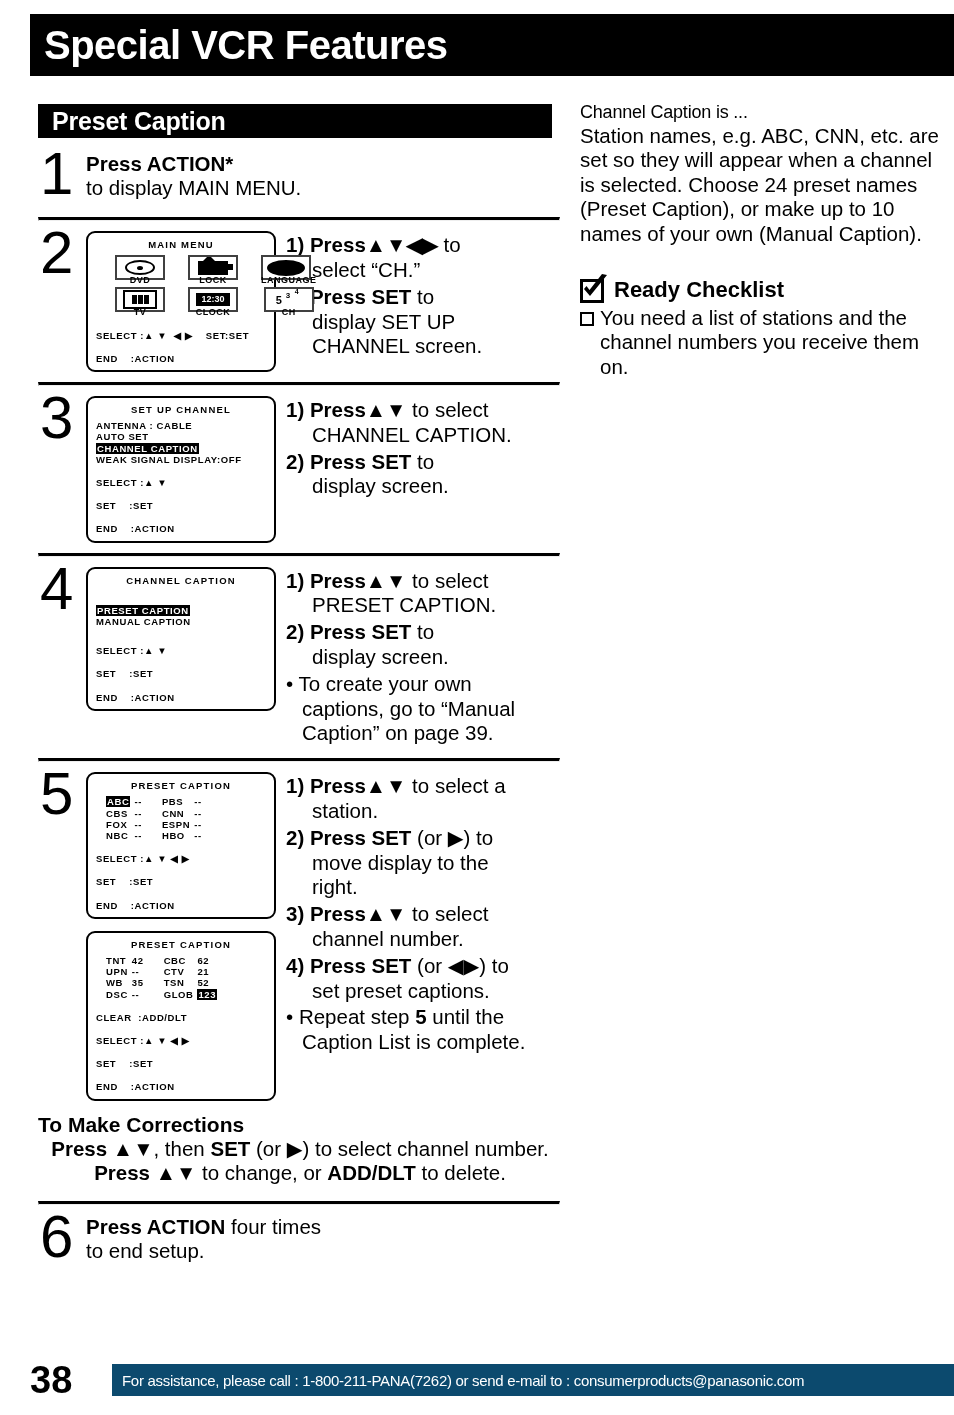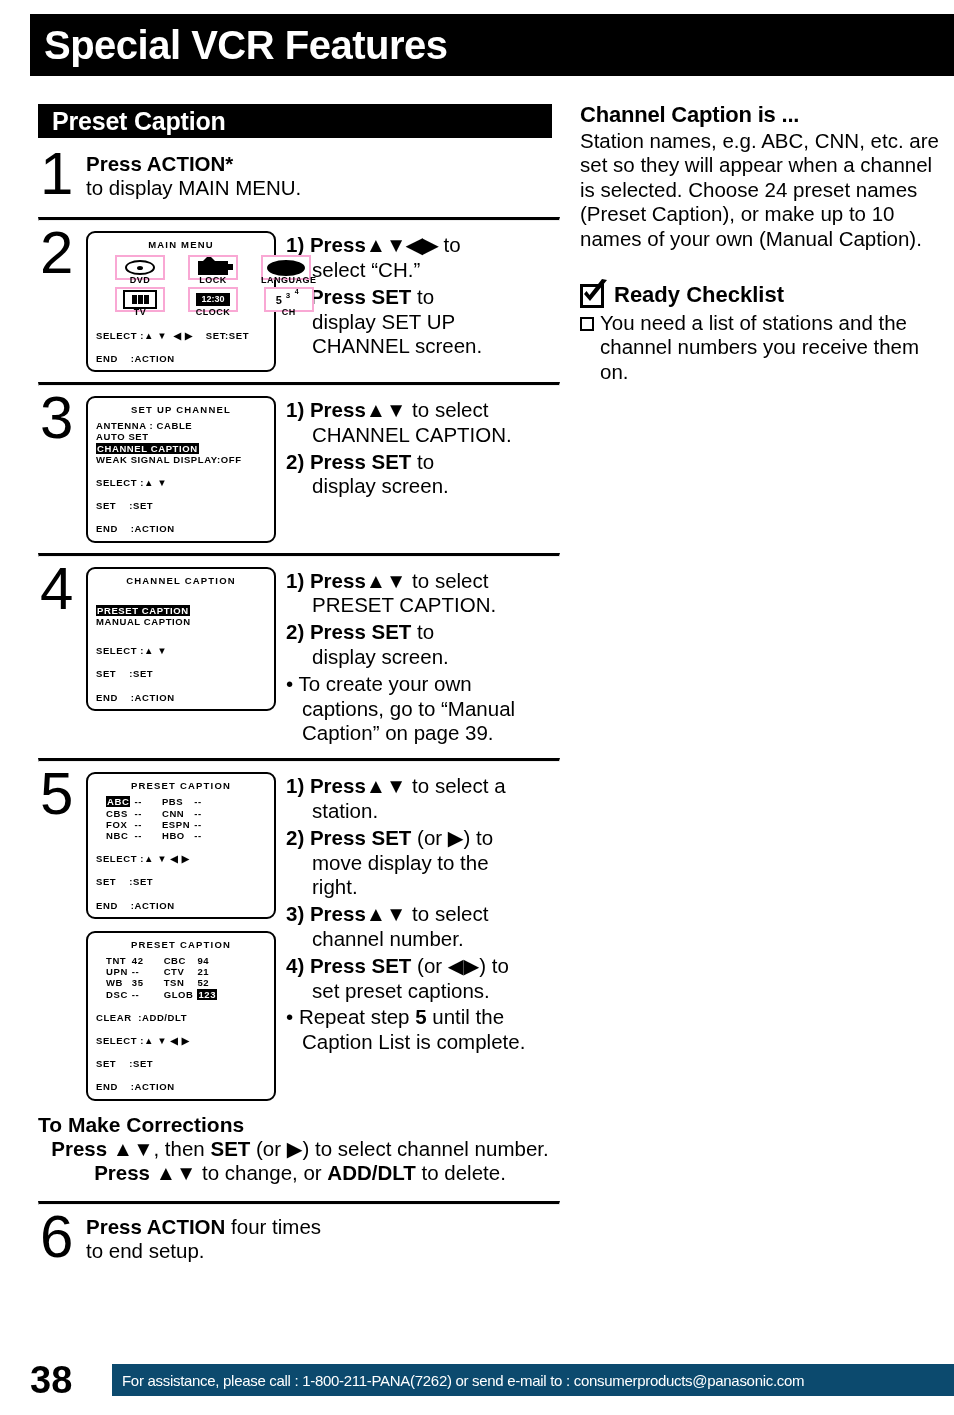--- a/index.html
+++ b/index.html
@@ -149,21 +149,21 @@
   .mm-grid {
     display: grid;
     grid-template-columns: repeat(3, 1fr);
     gap: 1px 4px;
     justify-items: center;
     margin: 2px 0 2px 0;
   }
   .mm-cell { text-align: center; position: relative; margin-left: 19px; }
   .mm-box {
     width: 46px; height: 21px;
-    border: 2px solid #f9a8d4;
+    border: 2px solid #404040;
     display: flex; align-items: center; justify-content: center;
     background: #fff;
     overflow: hidden;
   }
   .mm-label {
     font-size: 9px;
     letter-spacing: 0.5px;
     margin-top: -5px;
     position: relative;
     z-index: 2;
@@ -246,22 +246,22 @@
     font-size: 9.5px;
     font-weight: bold;
     letter-spacing: 0.6px;
     white-space: pre;
   }
   .pc-table td.val { padding-right: 12px; }
   .pc-table td.name2 { padding-left: 8px; }
 
   
   .rc-head {
-    font-size: 22px;
-    font-weight: bold;
+    font-size: 18px;
+    font-weight: normal;
     margin: 0 0 1px 0;
     letter-spacing: -0.2px;
   }
   .rc-para {
     font-size: 20.5px;
     line-height: 1.19;
     margin: 0;
   }
   .checklist-head {
     display: flex;
@@ -562,21 +562,21 @@
           <div style="height:12px"></div>
 
           <div class="osd">
             <div class="osd-title">PRESET CAPTION</div>
             <table class="pc-table">
               <tbody>
                   <tr>
                 <td>TNT</td>
                 <td class="val">42</td>
                 <td class="name2">CBC</td>
-                <td class="val">94</td>
+                <td class="val">62</td>
               </tr>
               <tr>
                 <td>UPN</td>
                 <td class="val">--</td>
                 <td class="name2">CTV</td>
                 <td class="val">21</td>
               </tr>
               <tr>
                 <td>WB</td>
                 <td class="val">35</td>

